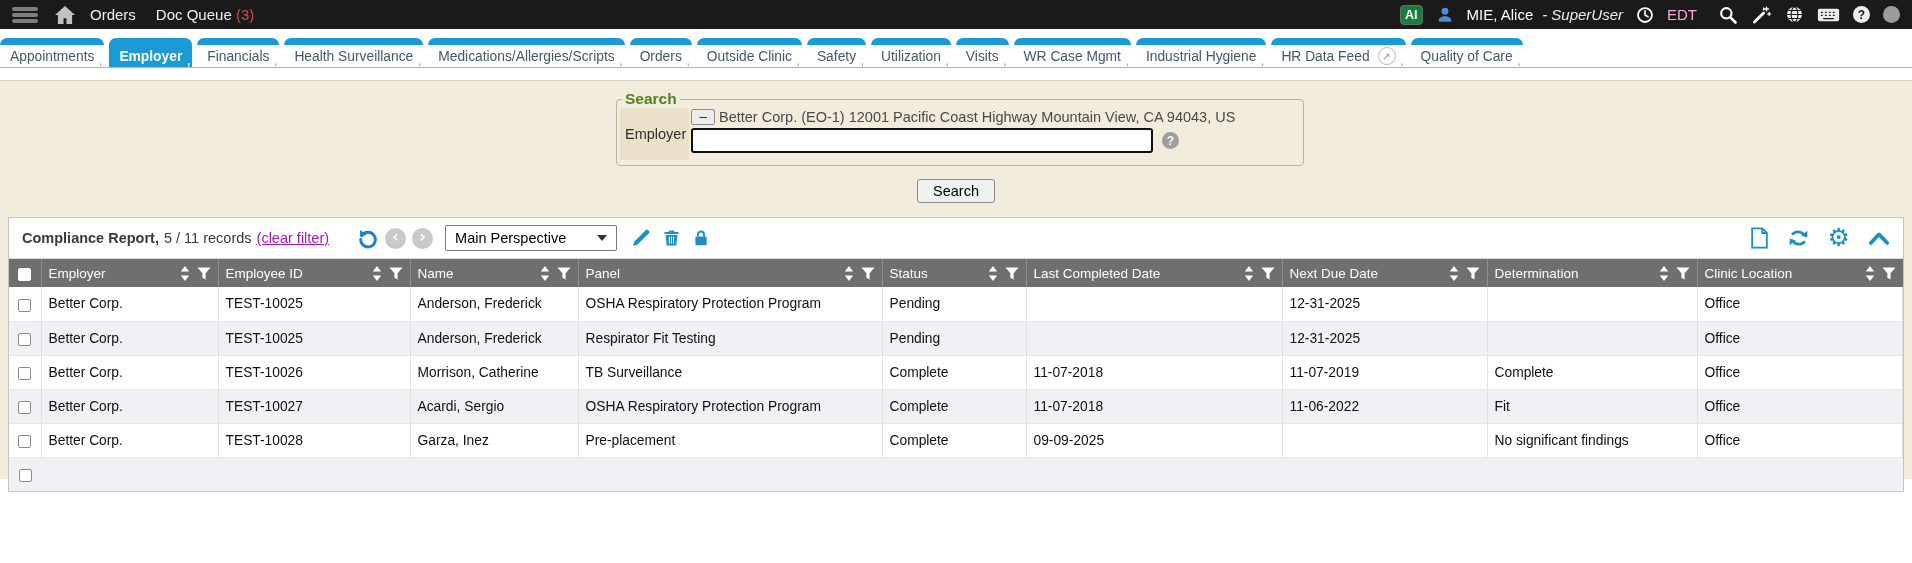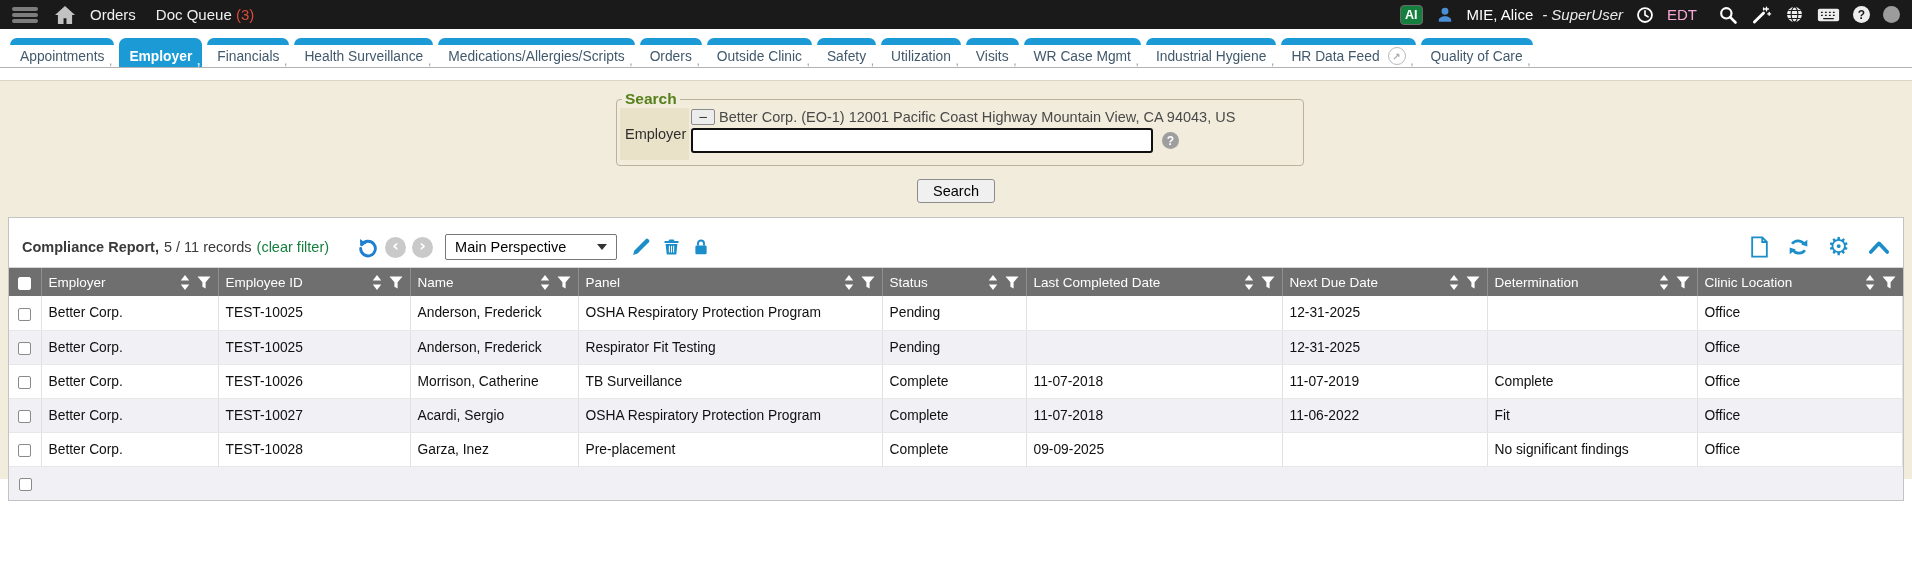--- a/index.html
+++ b/index.html
@@ -18,21 +18,21 @@
   .red{color:#d84b3c;}
   .tb-right{margin-left:auto;display:flex;align-items:center;gap:13px;}
   .ai-badge{background:#15803d;color:#fff;font-weight:bold;font-size:12.5px;padding:2px 4px;border-radius:4px;border:1px solid #6a6a6a;}
   .tb-user{color:#fff;font-size:15px;}
   .tb-role{color:#ececec;font-size:15px;font-style:italic;}
   .tb-tz{color:#f9a8d4;font-size:15px;}
   .help-circ{width:17px;height:17px;border-radius:50%;background:#ededed;color:#1a1a1a;font-weight:bold;font-size:12px;display:flex;align-items:center;justify-content:center;}
   .status-dot{width:17px;height:17px;border-radius:50%;background:#9c9c9c;}
 
   
-  .tabbar{height:39px;background:#fff;border-bottom:1px solid #b3b3b3;display:flex;align-items:flex-end;padding-left:10px;gap:5px;box-sizing:border-box;white-space:nowrap;}
+  .tabbar{height:39px;background:#fff;border-bottom:1px solid #b3b3b3;display:flex;align-items:flex-end;gap:5px;box-sizing:border-box;white-space:nowrap;}
   .tab{position:relative;height:22px;border-top:7px solid #1b9ad6;border-radius:7px 7px 0 0;background:#fff;
        display:flex;align-items:center;padding:0 10px;font-size:13.8px;color:#42596b;cursor:pointer;}
   .tab::after{content:",";position:absolute;right:2px;bottom:-1px;color:#9b9b9b;font-size:12px;}
   .tab.active{background:#1b9ad6;color:#fff;font-weight:bold;}
   .tab.active::after{color:#cfeaf7;}
   .ext-circle{width:16px;height:16px;border:1.5px solid #b9b9b9;border-radius:50%;color:#a8a8a8;font-size:10px;
               display:inline-flex;align-items:center;justify-content:center;margin-left:8px;font-weight:bold;}
 
   .gap-white{height:12px;background:#fff;}
 
@@ -49,24 +49,24 @@
   .sel-line{display:flex;align-items:center;gap:4px;font-size:14.5px;color:#4a4a4a;white-space:nowrap;}
   .minus-btn{width:24px;height:16px;font-size:12px;line-height:12px;background:#ececec;border:1px solid #8b8b8b;border-radius:2px;color:#333;padding:0;cursor:pointer;font-family:"DejaVu Sans",sans-serif;}
   .sline2{display:flex;align-items:center;gap:9px;margin-top:3px;}
   .sinput{width:450px;height:17px;border:2px solid #101010;border-radius:3px;background:#fff;outline:none;font-size:14px;padding:2px 4px;}
   .help-gray{width:17px;height:17px;border-radius:50%;background:#9e9e9e;color:#fff;font-weight:bold;font-size:12px;display:flex;align-items:center;justify-content:center;}
   .btn-row{text-align:center;margin-top:13px;}
   .search-btn{font-size:14.5px;padding:3px 15px;background:#f0f0f0;border:1px solid #8c8c8c;border-radius:3px;color:#000;cursor:pointer;font-family:"Liberation Sans",sans-serif;}
 
   
   .panel{margin:14px 8px 0;background:#fff;border:1px solid #c3c3c3;}
-  .toolbar{height:40px;display:flex;align-items:center;padding:0 13px;border-bottom:1px solid #d6d6d6;background:#fff;margin-top:9px;}
+  .toolbar{height:40px;display:flex;align-items:center;padding:0 13px;border-bottom:1px solid #d6d6d6;background:#fff;}
   .rpt-title{font-weight:bold;font-size:14.5px;color:#3a3a3a;}
   .rpt-records{font-size:14.5px;color:#3a3a3a;margin-left:5px;}
-  .clear-filter{font-size:14.5px;color:#15803d;margin-left:5px;cursor:pointer;text-align:right;}
+  .clear-filter{font-size:14.5px;color:#a21caf;text-decoration:underline;margin-left:5px;cursor:pointer;text-align:right;}
   .undo-ico{margin-left:28px;cursor:pointer;display:flex;}
   .nav-circ{width:21px;height:21px;border-radius:50%;background:#c9c9c9;color:#fff;font-size:16px;font-weight:bold;
             display:flex;align-items:center;justify-content:center;margin-left:6px;line-height:1;padding-bottom:2px;box-sizing:border-box;}
   .persp{margin-left:12px;width:172px;height:26px;border:1px solid #777;border-radius:2px;background:#fff;
          display:flex;align-items:center;justify-content:space-between;padding:0 9px;font-size:14.5px;color:#000;cursor:pointer;box-sizing:border-box;}
   .caret-down{width:0;height:0;border-left:5px solid transparent;border-right:5px solid transparent;border-top:6px solid #333;}
   .tool-ico{margin-left:14px;cursor:pointer;display:flex;align-items:center;}
   .tools-right{margin-left:auto;display:flex;align-items:center;gap:18px;}
   .gear-glyph{font-size:25px;color:#1b8ec9;line-height:22px;}
 

